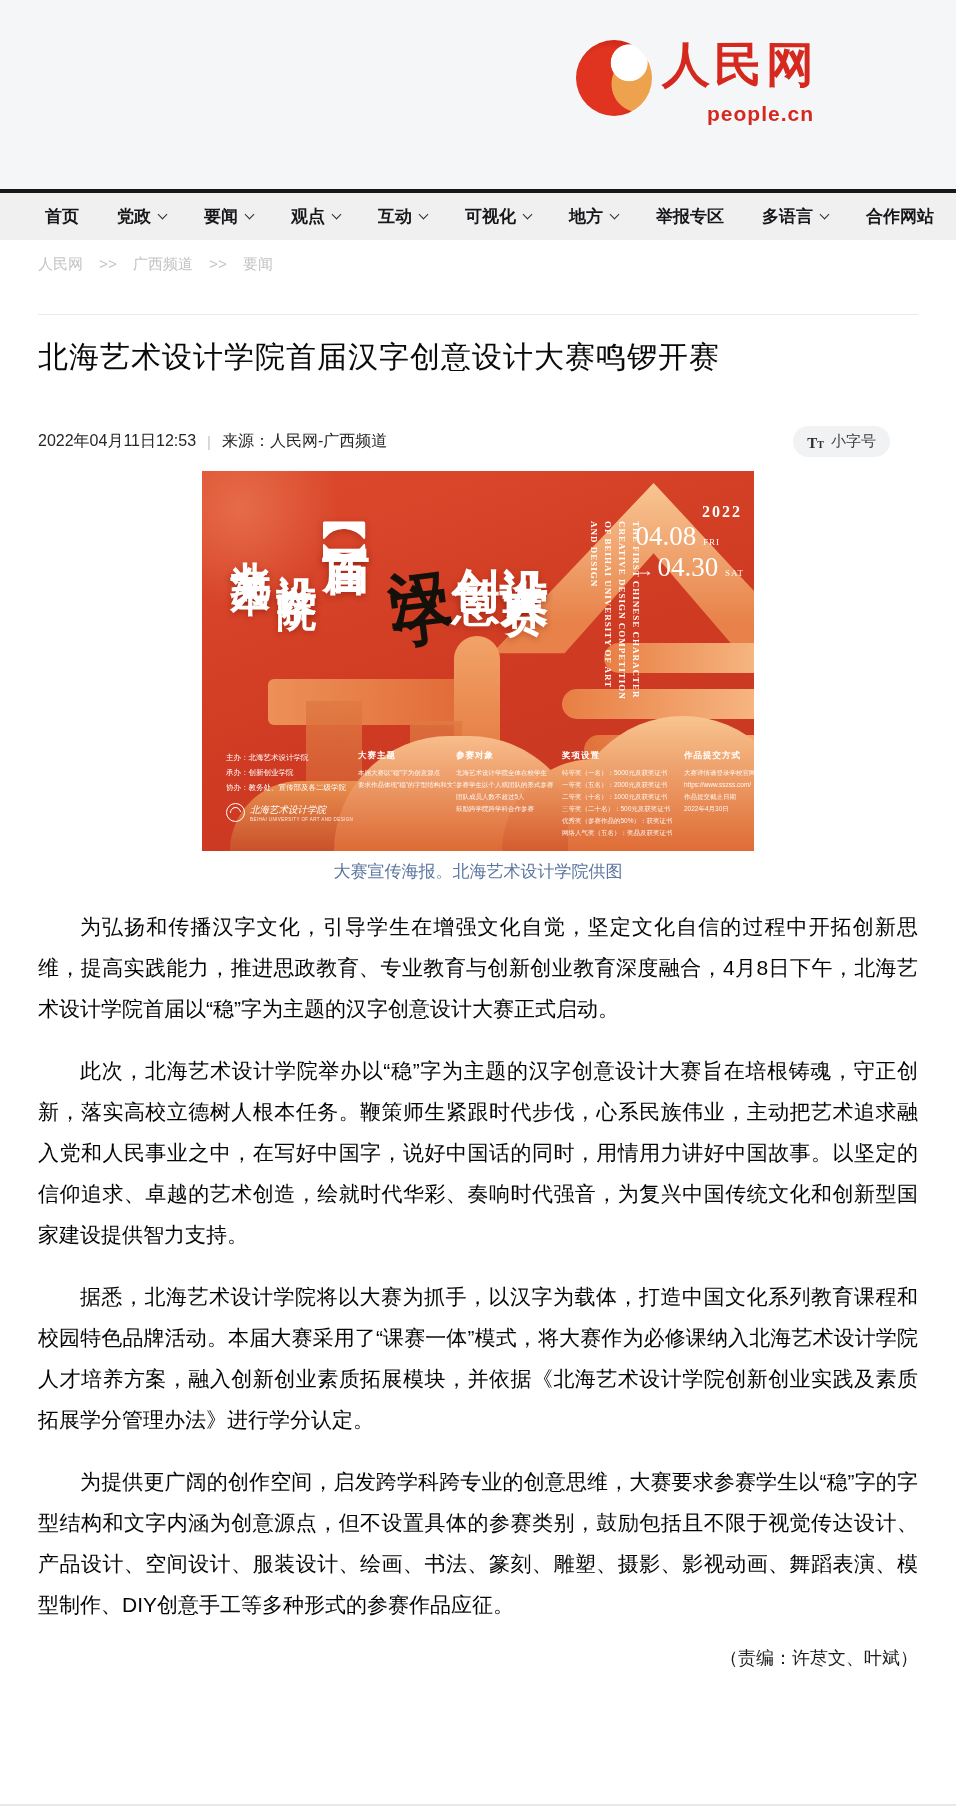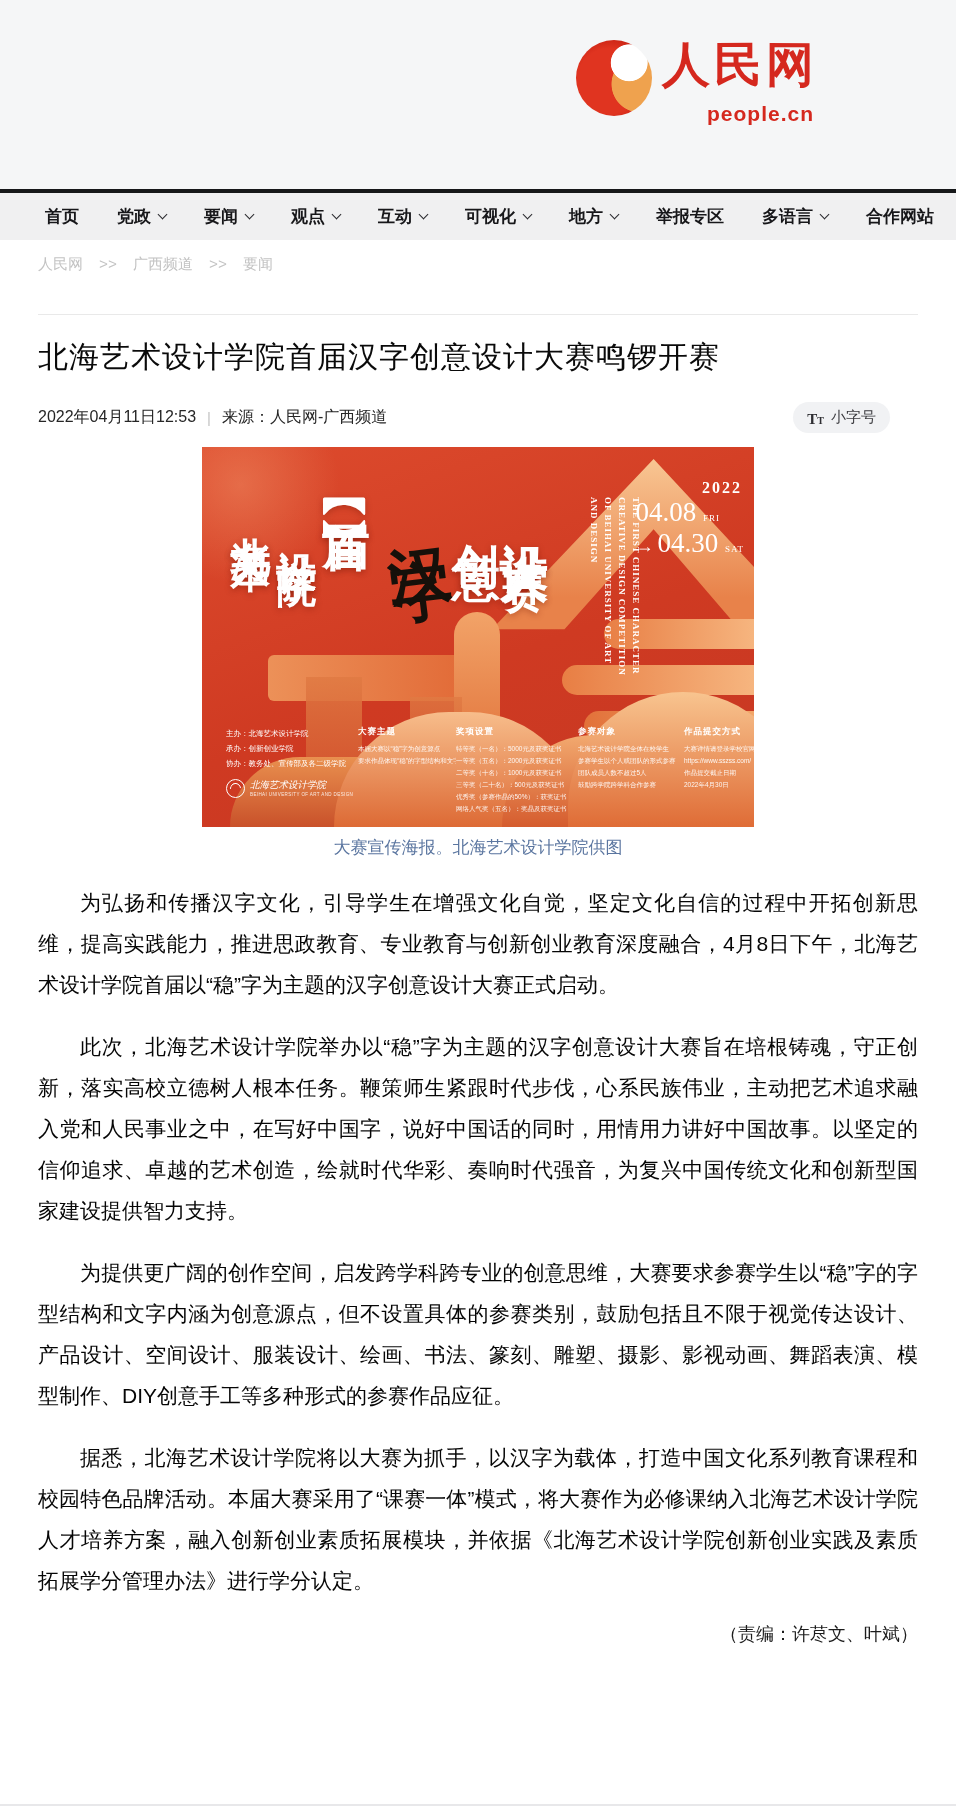--- a/index.html
+++ b/index.html
@@ -28,21 +28,21 @@
     padding-left:45px; gap:38px; overflow:hidden; white-space:nowrap; }
   .nav-item { display:flex; align-items:center; font-size:17px; font-weight:bold; color:#17171a; flex:none; cursor:pointer; }
   .chev { width:7px; height:7px; border-right:1.8px solid #2a2a2e; border-bottom:1.8px solid #2a2a2e;
     transform:rotate(45deg); display:inline-block; margin-left:8px; margin-bottom:4px; }
   
   .content { width:880px; margin:0 auto; }
   .breadcrumb { padding-top:15px; font-size:15px; color:#c3c3c3;font-family:Liberation Mono, monospace; }
   .breadcrumb span { margin-right:7px; }
   .rule { border:none; border-top:1px solid #e9e9e9; margin-top:40px; }
   .article-title { margin-top:22px; font-size:30px; font-weight:normal; color:#0a0a0a; letter-spacing:1px; }
-  .meta-row { margin-top:24px; display:flex; align-items:center; font-size:16px; color:#262626; }
+  .meta-row { margin-top:48px; display:flex; align-items:center; font-size:16px; color:#262626; }
   .meta-sep { color:#c4c4c4; margin:0 11px; font-size:15px; }
   .source-label { color:#262626; }
   .source-link { color:#262626; }
   .font-size-btn { margin-left:auto; margin-right:28px; background:#f1f2f4; border-radius:16px;
     padding:6px 14px; display:flex; align-items:flex-end; gap:7px; font-size:15px; color:#38383c; cursor:pointer; }
   .tt { font-family:"Liberation Serif","DejaVu Serif",serif; font-weight:bold; color:#2e2e32; line-height:1; }
   .tt-big { font-size:15px; } .tt-small { font-size:10px; }
   
   .poster { position:relative; width:552px; height:380px; margin:14px auto 0; overflow:hidden;
     background:
@@ -95,21 +95,21 @@
   .p-d2 { font-size:27px; }
   .p-day { font-size:9px; letter-spacing:1px; }
   .p-arrow { font-size:18px; padding-right:4px; }
   .p-info { position:absolute; left:24px; right:12px; bottom:12px; display:flex; color:#fff; z-index:5; }
   .p-info-col { flex:none; }
   .p-info-c1 { width:132px; } .p-info-c2 { width:98px; } .p-info-c3 { width:106px; }
   .p-info-c4 { width:122px; } .p-info-c5 { width:88px; }
   .p-info h4 { font-size:8.5px; font-weight:bold; margin-bottom:5px; letter-spacing:1px; }
   .p-line { font-size:6.5px; line-height:12px; opacity:.92; white-space:nowrap; overflow:hidden; }
   .p-org-line { font-size:7.5px; line-height:15px; white-space:nowrap; }
-  .p-school-logo { display:flex; align-items:flex-start; gap:5px; margin-top:8px; }
+  .p-school-logo { display:flex; align-items:center; gap:5px; margin-top:8px; }
   .sw { width:19px; height:19px; border:1.6px solid #fff; border-radius:50%; position:relative; flex:none; }
   .sw::after { content:""; position:absolute; inset:3px; border:1.6px solid transparent;
     border-top-color:#fff; border-left-color:#fff; border-radius:50%; transform:rotate(40deg); }
   .p-school-name { font-size:9.5px; font-style:italic; font-family:"Liberation Serif","DejaVu Serif",serif; }
   .p-school-en { font-size:4.5px; letter-spacing:.4px; opacity:.85; }
   
   .caption { margin-top:9px; text-align:center; font-size:17px; color:#5b76a0;
     font-family:"Liberation Serif","DejaVu Serif",serif; }
   .body-text { margin-top:23px; }
   .para { font-size:21px; line-height:41px; color:#060606; text-indent:2em; text-align:justify;
@@ -236,52 +236,52 @@
             <div class="p-school-name">北海艺术设计学院</div>
             <div class="p-school-en">BEIHAI UNIVERSITY OF ART AND DESIGN</div>
           </span>
         </div>
       </div>
       <div class="p-info-col p-info-c2">
         <h4>大赛主题</h4>
         <div class="p-line">本届大赛以“稳”字为创意源点</div>
         <div class="p-line">要求作品体现“稳”的字型结构和文字内涵</div>
       </div>
+      <div class="p-info-col p-info-c3">
+        <h4>参赛对象</h4>
+        <div class="p-line">北海艺术设计学院全体在校学生</div>
+        <div class="p-line">参赛学生以个人或团队的形式参赛</div>
+        <div class="p-line">团队成员人数不超过5人</div>
+        <div class="p-line">鼓励跨学院跨学科合作参赛</div>
+      </div>
       <div class="p-info-col p-info-c4">
         <h4>奖项设置</h4>
         <div class="p-line">特等奖（一名）：5000元及获奖证书</div>
         <div class="p-line">一等奖（五名）：2000元及获奖证书</div>
         <div class="p-line">二等奖（十名）：1000元及获奖证书</div>
         <div class="p-line">三等奖（二十名）：500元及获奖证书</div>
         <div class="p-line">优秀奖（参赛作品的50%）：获奖证书</div>
         <div class="p-line">网络人气奖（五名）：奖品及获奖证书</div>
       </div>
-      <div class="p-info-col p-info-c3">
-        <h4>参赛对象</h4>
-        <div class="p-line">北海艺术设计学院全体在校学生</div>
-        <div class="p-line">参赛学生以个人或团队的形式参赛</div>
-        <div class="p-line">团队成员人数不超过5人</div>
-        <div class="p-line">鼓励跨学院跨学科合作参赛</div>
-      </div>
       <div class="p-info-col p-info-c5">
         <h4>作品提交方式</h4>
         <div class="p-line">大赛详情请登录学校官网</div>
         <div class="p-line">https://www.sszss.com/</div>
         <div class="p-line">作品提交截止日期</div>
         <div class="p-line">2022年4月30日</div>
       </div>
     </div>
   </figure>
 
   <div class="caption">大赛宣传海报。北海艺术设计学院供图</div>
 
   <div class="body-text">
     <p class="para">为弘扬和传播汉字文化，引导学生在增强文化自觉，坚定文化自信的过程中开拓创新思维，提高实践能力，推进思政教育、专业教育与创新创业教育深度融合，4月8日下午，北海艺术设计学院首届以“稳”字为主题的汉字创意设计大赛正式启动。</p>
     <p class="para">此次，北海艺术设计学院举办以“稳”字为主题的汉字创意设计大赛旨在培根铸魂，守正创新，落实高校立德树人根本任务。鞭策师生紧跟时代步伐，心系民族伟业，主动把艺术追求融入党和人民事业之中，在写好中国字，说好中国话的同时，用情用力讲好中国故事。以坚定的信仰追求、卓越的艺术创造，绘就时代华彩、奏响时代强音，为复兴中国传统文化和创新型国家建设提供智力支持。</p>
+    <p class="para">据悉，北海艺术设计学院将以大赛为抓手，以汉字为载体，打造中国文化系列教育课程和校园特色品牌活动。本届大赛采用了“课赛一体”模式，将大赛作为必修课纳入北海艺术设计学院人才培养方案，融入创新创业素质拓展模块，并依据《北海艺术设计学院创新创业实践及素质拓展学分管理办法》进行学分认定。</p>
     <p class="para">为提供更广阔的创作空间，启发跨学科跨专业的创意思维，大赛要求参赛学生以“稳”字的字型结构和文字内涵为创意源点，但不设置具体的参赛类别，鼓励包括且不限于视觉传达设计、产品设计、空间设计、服装设计、绘画、书法、篆刻、雕塑、摄影、影视动画、舞蹈表演、模型制作、DIY创意手工等多种形式的参赛作品应征。</p>
-    <p class="para">据悉，北海艺术设计学院将以大赛为抓手，以汉字为载体，打造中国文化系列教育课程和校园特色品牌活动。本届大赛采用了“课赛一体”模式，将大赛作为必修课纳入北海艺术设计学院人才培养方案，融入创新创业素质拓展模块，并依据《北海艺术设计学院创新创业实践及素质拓展学分管理办法》进行学分认定。</p>
   </div>
 
   <div class="editor-note">（责编：许荩文、叶斌）</div>
 
 </div>
 
 <div class="bottom-rule"></div>
 
 </body></html>

